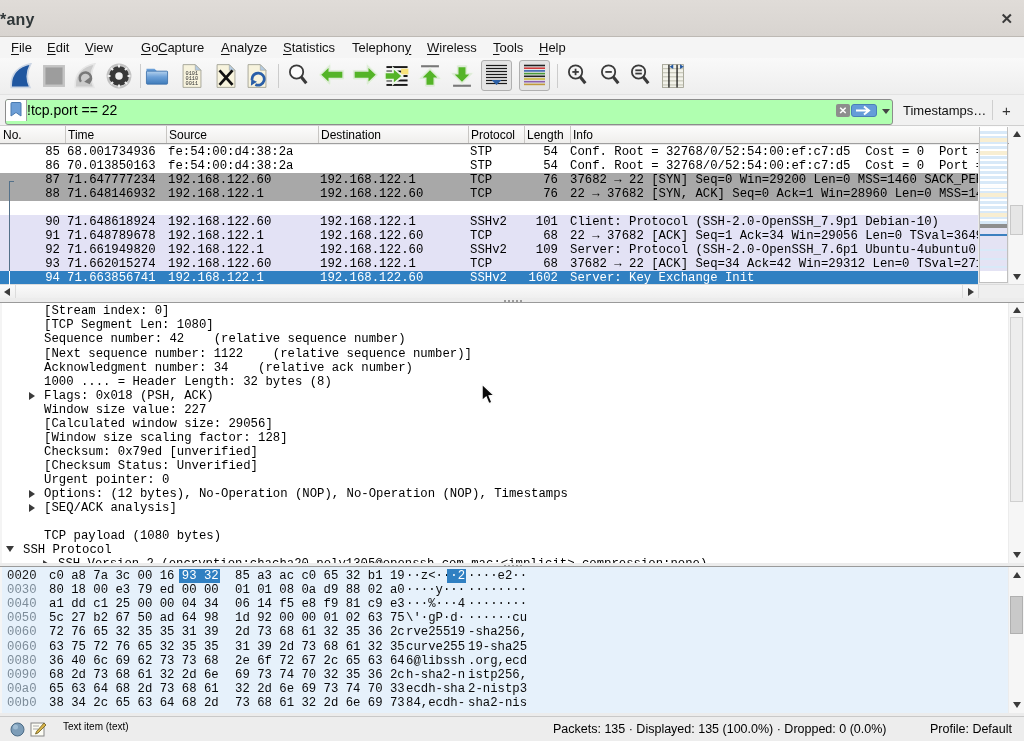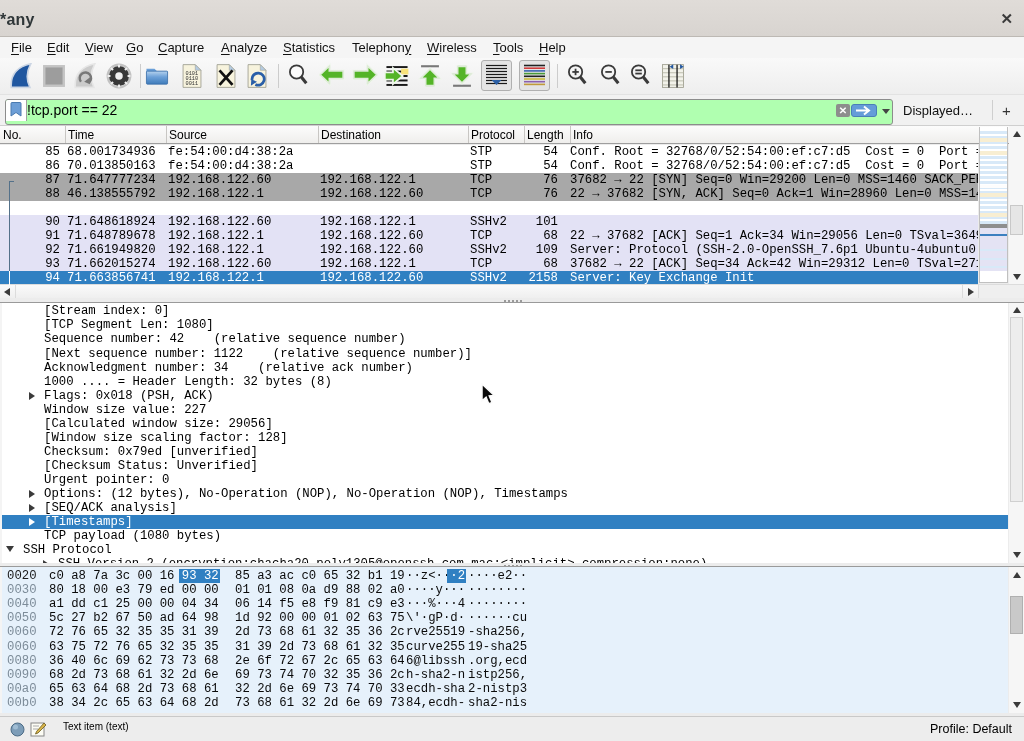--- a/index.html
+++ b/index.html
@@ -80,21 +80,21 @@
 </head>
 <body>
 <div class="abs" id="titlebar"></div>
 <div class="abs" id="title">*any</div>
 <div class="abs" id="closex">✕</div>
 
 <div class="abs" id="menubar">
 <span class="mi" style="left:11px"><u>F</u>ile</span>
 <span class="mi" style="left:47px"><u>E</u>dit</span>
 <span class="mi" style="left:85px"><u>V</u>iew</span>
-<span class="mi" style="left:126px"><u>G</u>o</span>
+<span class="mi" style="left:141px"><u>G</u>o</span>
 <span class="mi" style="left:158px"><u>C</u>apture</span>
 <span class="mi" style="left:221px"><u>A</u>nalyze</span>
 <span class="mi" style="left:283px"><u>S</u>tatistics</span>
 <span class="mi" style="left:352px">Telephon<u>y</u></span>
 <span class="mi" style="left:427px"><u>W</u>ireless</span>
 <span class="mi" style="left:493px"><u>T</u>ools</span>
 <span class="mi" style="left:539px"><u>H</u>elp</span>
 </div>
 
 <div class="abs" id="toolbar">
@@ -261,21 +261,21 @@
       </div>
   <div id="ftext">!tcp.port == 22</div>
   <div id="fclear">✕</div>
   <div id="fapply">
         <svg width="24" height="11" viewBox="0 0 24 11" style="position:absolute;left:0;top:0">
           <path d="M4 5.5 h12 M12 1.5 l5 4 l-5 4" stroke="#fff" stroke-width="2" fill="none"></path>
         </svg>
       </div>
   <div id="fcaret"></div>
  </div>
- <div id="fexpr">Displayed…</div>
+ <div id="fexpr">Timestamps…</div>
  <div id="fsep2"></div>
  <div id="fplus">+</div>
 </div>
 
 <div class="abs" id="plheader">
  <span class="hcol" style="left:3px">No.</span>
  <span class="hcol" style="left:68px">Time</span>
  <span class="hcol" style="left:169px">Source</span>
  <span class="hcol" style="left:321px">Destination</span>
  <span class="hcol" style="left:471px">Protocol</span>
@@ -289,27 +289,27 @@
  <span class="hdiv" style="left:570px"></span>
 </div>
 
 <div class="abs" id="plist">
 <div style="position:absolute;left:9px;top:36px;width:1px;height:90px;background:#54718a;z-index:5"></div>
 <div style="position:absolute;left:9px;top:36px;width:5px;height:1px;background:#54718a;z-index:5"></div>
 <div style="position:absolute;left:9px;top:126px;width:1px;height:14px;background:#ffffff;z-index:5"></div>
 <div class="prow" style="top:0px"><span class="cno">85</span><span class="ct">68.001734936</span><span class="cs">fe:54:00:d4:38:2a</span><span class="cp">STP</span><span class="cl">54</span><span class="ci">Conf. Root = 32768/0/52:54:00:ef:c7:d5  Cost = 0  Port = </span></div>
 <div class="prow" style="top:14px"><span class="cno">86</span><span class="ct">70.013850163</span><span class="cs">fe:54:00:d4:38:2a</span><span class="cp">STP</span><span class="cl">54</span><span class="ci">Conf. Root = 32768/0/52:54:00:ef:c7:d5  Cost = 0  Port = </span></div>
 <div class="prow rgray" style="top:28px"><span class="cno">87</span><span class="ct">71.647777234</span><span class="cs">192.168.122.60</span><span class="cd">192.168.122.1</span><span class="cp">TCP</span><span class="cl">76</span><span class="ci">37682 → 22 [SYN] Seq=0 Win=29200 Len=0 MSS=1460 SACK_PERM</span></div>
-<div class="prow rgray" style="top:42px"><span class="cno">88</span><span class="ct">46.138555792</span><span class="cs">192.168.122.1</span><span class="cd">192.168.122.60</span><span class="cp">TCP</span><span class="cl">76</span><span class="ci">22 → 37682 [SYN, ACK] Seq=0 Ack=1 Win=28960 Len=0 MSS=146</span></div>
+<div class="prow rgray" style="top:42px"><span class="cno">88</span><span class="ct">71.648146932</span><span class="cs">192.168.122.1</span><span class="cd">192.168.122.60</span><span class="cp">TCP</span><span class="cl">76</span><span class="ci">22 → 37682 [SYN, ACK] Seq=0 Ack=1 Win=28960 Len=0 MSS=146</span></div>
 <div class="prow rlav" style="top:72px"><span class="cno">89</span><span class="ct">71.648191037</span><span class="cs">192.168.122.60</span><span class="cd">192.168.122.1</span><span class="cp">TCP</span><span class="cl">68</span><span class="ci">37682 → 22 [ACK] Seq=1 Ack=1 Win=29312 Len=0 TSval=271566</span></div>
-<div class="prow rlav" style="top:70px"><span class="cno">90</span><span class="ct">71.648618924</span><span class="cs">192.168.122.60</span><span class="cd">192.168.122.1</span><span class="cp">SSHv2</span><span class="cl">101</span></div>
+<div class="prow rlav" style="top:70px"><span class="cno">90</span><span class="ct">71.648618924</span><span class="cs">192.168.122.60</span><span class="cd">192.168.122.1</span><span class="cp">SSHv2</span><span class="cl">101</span><span class="ci">Client: Protocol (SSH-2.0-OpenSSH_7.9p1 Debian-10)</span></div>
 <div class="prow rlav" style="top:84px"><span class="cno">91</span><span class="ct">71.648789678</span><span class="cs">192.168.122.1</span><span class="cd">192.168.122.60</span><span class="cp">TCP</span><span class="cl">68</span><span class="ci">22 → 37682 [ACK] Seq=1 Ack=34 Win=29056 Len=0 TSval=36495</span></div>
 <div class="prow rlav" style="top:98px"><span class="cno">92</span><span class="ct">71.661949820</span><span class="cs">192.168.122.1</span><span class="cd">192.168.122.60</span><span class="cp">SSHv2</span><span class="cl">109</span><span class="ci">Server: Protocol (SSH-2.0-OpenSSH_7.6p1 Ubuntu-4ubuntu0.3</span></div>
 <div class="prow rlav" style="top:112px"><span class="cno">93</span><span class="ct">71.662015274</span><span class="cs">192.168.122.60</span><span class="cd">192.168.122.1</span><span class="cp">TCP</span><span class="cl">68</span><span class="ci">37682 → 22 [ACK] Seq=34 Ack=42 Win=29312 Len=0 TSval=2715</span></div>
-<div class="prow rsel" style="top:126px"><span class="cno">94</span><span class="ct">71.663856741</span><span class="cs">192.168.122.1</span><span class="cd">192.168.122.60</span><span class="cp">SSHv2</span><span class="cl">2158</span><span class="ci">Server: Key Exchange Init</span></div>
+<div class="prow rsel" style="top:126px"><span class="cno">94</span><span class="ct">71.663856741</span><span class="cs">192.168.122.1</span><span class="cd">192.168.122.60</span><span class="cp">SSHv2</span><span class="cl">1602</span><span class="ci">Server: Key Exchange Init</span></div>
 </div>
 
 <div class="abs" id="minimap">
 <div style="position:absolute;left:0;top:2px;width:100%;height:95px;background:repeating-linear-gradient(#ffffff 0 2px,#d8e9f8 2px 5px)"></div>
 <div style="position:absolute;left:0;top:11px;width:100%;height:4px;background:#f8eed2"></div>
 <div style="position:absolute;left:0;top:24px;width:100%;height:4px;background:#f8eed2"></div>
 <div style="position:absolute;left:0;top:58px;width:100%;height:3px;background:#fdfdfd"></div>
 <div style="position:absolute;left:0;top:66px;width:100%;height:4px;background:#f8eed2"></div>
 <div style="position:absolute;left:0;top:86px;width:100%;height:4px;background:#f8eed2"></div>
 <div style="position:absolute;left:0;top:97px;width:100%;height:4px;background:#8e8e8e"></div>
@@ -347,21 +347,20 @@
 <div class="dline" style="top:72.60px;left:44px">1000 .... = Header Length: 32 bytes (8)</div>
 <div class="dline" style="top:86.64px;left:44px">Flags: 0x018 (PSH, ACK)</div>
 <div class="dline" style="top:100.68px;left:44px">Window size value: 227</div>
 <div class="dline" style="top:114.72px;left:44px">[Calculated window size: 29056]</div>
 <div class="dline" style="top:128.76px;left:44px">[Window size scaling factor: 128]</div>
 <div class="dline" style="top:142.80px;left:44px">Checksum: 0x79ed [unverified]</div>
 <div class="dline" style="top:156.84px;left:44px">[Checksum Status: Unverified]</div>
 <div class="dline" style="top:170.88px;left:44px">Urgent pointer: 0</div>
 <div class="dline" style="top:184.92px;left:44px">Options: (12 bytes), No-Operation (NOP), No-Operation (NOP), Timestamps</div>
 <div class="dline" style="top:198.96px;left:44px">[SEQ/ACK analysis]</div>
-<div class="dline dsel" style="top:213.00px;left:0px;padding-left:44px">[Timestamps]</div>
 <div class="dline" style="top:227.04px;left:44px">TCP payload (1080 bytes)</div>
 <div class="dline" style="top:241.08px;left:23px">SSH Protocol</div>
 <div class="dline" style="top:255.12px;left:58px">SSH Version 2 (encryption:chacha20-poly1305@openssh.com mac:&lt;implicit&gt; compression:none)</div>
 <span class="arrow-r" style="left:29px;top:89.8px"></span>
 <span class="arrow-r" style="left:29px;top:188.1px"></span>
 <span class="arrow-r" style="left:29px;top:202.2px"></span>
 <span class="arrow-r" style="left:29px;top:216.2px;border-left-color:#fff"></span>
 <span class="arrow-d" style="left:6px;top:244.3px"></span>
 <span class="arrow-r" style="left:43px;top:258.3px"></span>
 </div>
@@ -394,18 +393,19 @@
       <circle cx="7.5" cy="7.5" r="6.5" fill="#7d9db8" stroke="#4a6a85" stroke-width="1"></circle>
       <circle cx="5.5" cy="5" r="2.5" fill="#a8c4da" opacity="0.8"></circle>
     </svg>
  <svg style="position:absolute;left:30px;top:4px" width="17" height="17" viewBox="0 0 17 17">
       <rect x="1" y="2" width="13" height="13" fill="#fcfcf4" stroke="#888" stroke-width="1"></rect>
       <line x1="3" y1="5" x2="9" y2="5" stroke="#aaa" stroke-width="1"></line>
       <line x1="3" y1="8" x2="8" y2="8" stroke="#aaa" stroke-width="1"></line>
       <path d="M14 2 L16 4 L8 12 L5.5 13 L6.5 10.5 Z" fill="#d8b44a" stroke="#6a5a20" stroke-width="0.8"></path>
     </svg>
  <div id="sbtext">Text item (text)</div>
+ <div id="sbright">Packets: 135 · Displayed: 135 (100.0%) · Dropped: 0 (0.0%)</div>
  <div id="sbprofile">Profile: Default</div>
 </div>
 <svg class="abs" style="left:480px;top:383px" width="18" height="24" viewBox="0 0 18 24">
     <path d="M2 1 L2 17.8 L6.1 14.2 L8.8 20.8 L12 19.4 L9.3 13 L14.5 12.6 Z" fill="#0a0a0a" stroke="#fbfbfb" stroke-width="1.5"></path>
   </svg>
 <div class="abs" style="left:0;top:303px;width:2px;height:410px;background:#f4f4f4"></div>
 
 </body></html>

